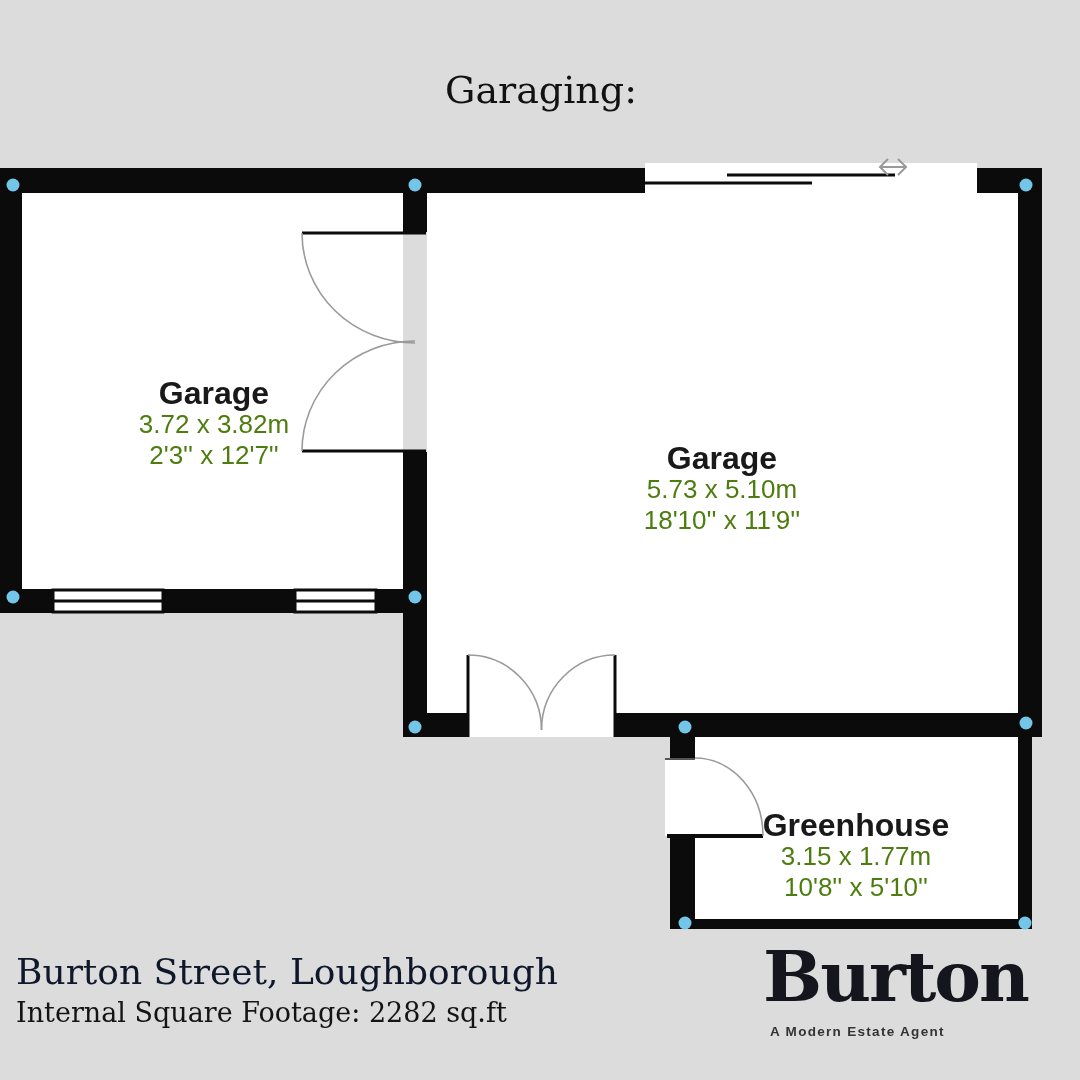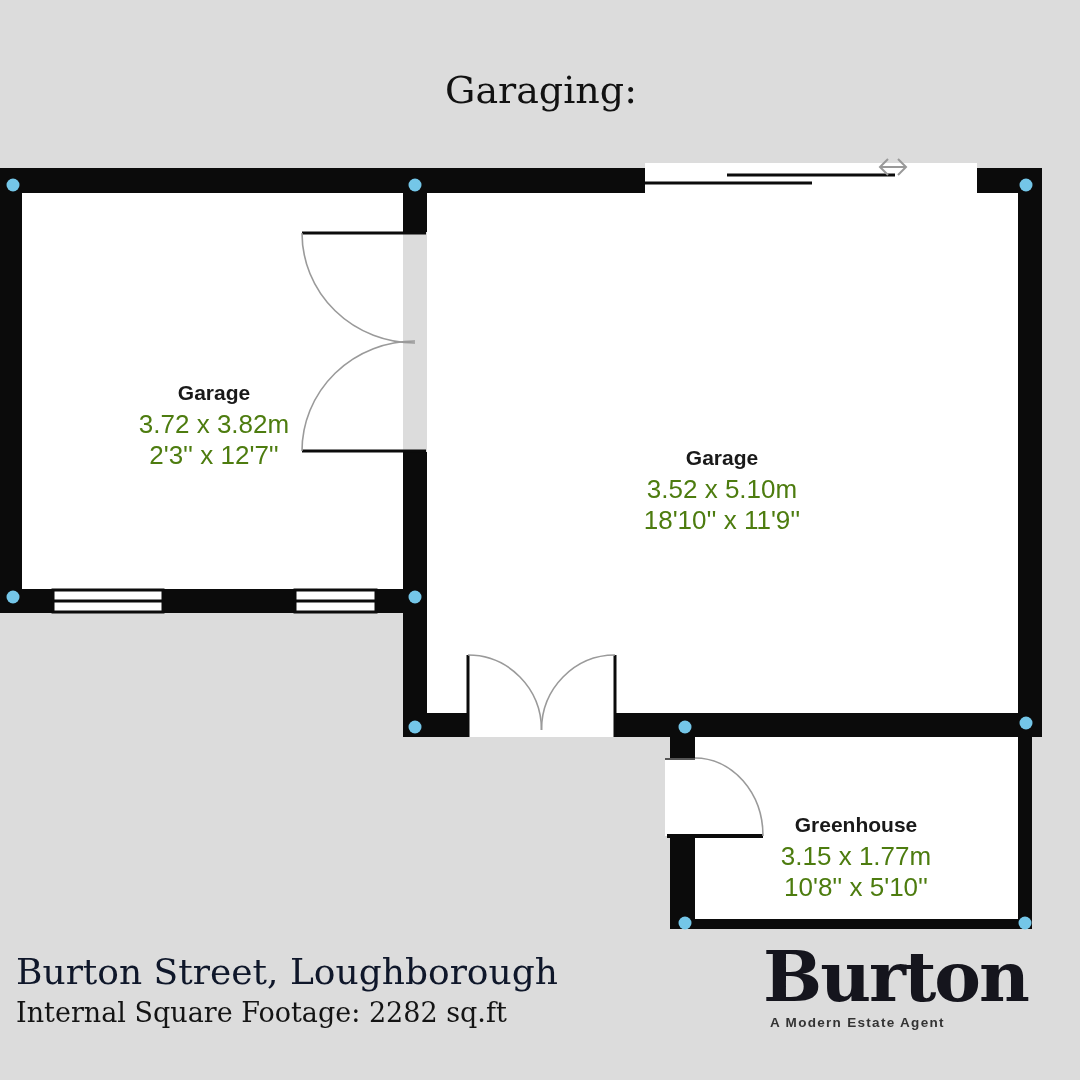--- a/index.html
+++ b/index.html
@@ -18,42 +18,42 @@
     transform:translateX(-50%);
     font-family:"DejaVu Serif", serif;
     font-size:38px; color:#121212;
     white-space:nowrap;
   }
 
   .room-label {
     position:absolute; transform:translateX(-50%);
     text-align:center; white-space:nowrap;
   }
-  .room-name  { font-weight:bold; font-size:21px; line-height:32px; color:#191919; }
+  .room-name  { font-weight:bold; font-size:32px; line-height:32px; color:#191919; }
   .room-dim   { font-size:26px; line-height:31px; color:#4d7c0f; }
 
   .address {
     position:absolute; left:16px; top:951px;
     font-family:"DejaVu Serif", serif;
     font-size:36px; color:#0f172a; white-space:nowrap;
   }
   .footage {
     position:absolute; left:16px; top:997px;
     font-family:"DejaVu Serif", serif;
     font-size:27px; color:#141414; white-space:nowrap;
   }
 
   .logo { position:absolute; left:763px; top:944px; width:290px; }
   .logo-name {
     font-family:"DejaVu Serif", serif;
     font-weight:bold; font-size:70px; line-height:66px;
     letter-spacing:-2px; color:#15151d;
   }
   .logo-tag {
-    margin-top:5px; margin-left:7px;
+    margin-top:14px; margin-left:7px;
     font-size:13.5px; font-weight:bold;
     letter-spacing:1.3px; color:#333333; white-space:nowrap;
   }
 </style>
 </head>
 <body>
 
 <div class="canvas">
 
   <div class="title">Garaging:</div>
@@ -138,21 +138,21 @@
   </svg>
 
   <div class="room-label" style="left:214px; top:377px;">
     <div class="room-name">Garage</div>
     <div class="room-dim">3.72 x 3.82m</div>
     <div class="room-dim">2'3'' x 12'7''</div>
   </div>
 
   <div class="room-label" style="left:722px; top:442px;">
     <div class="room-name">Garage</div>
-    <div class="room-dim">3.52 x 5.10m</div>
+    <div class="room-dim">5.73 x 5.10m</div>
     <div class="room-dim">18'10'' x 11'9''</div>
   </div>
 
   <div class="room-label" style="left:856px; top:809px;">
     <div class="room-name">Greenhouse</div>
     <div class="room-dim">3.15 x 1.77m</div>
     <div class="room-dim">10'8'' x 5'10''</div>
   </div>
 
   <div class="address">Burton Street, Loughborough</div>

